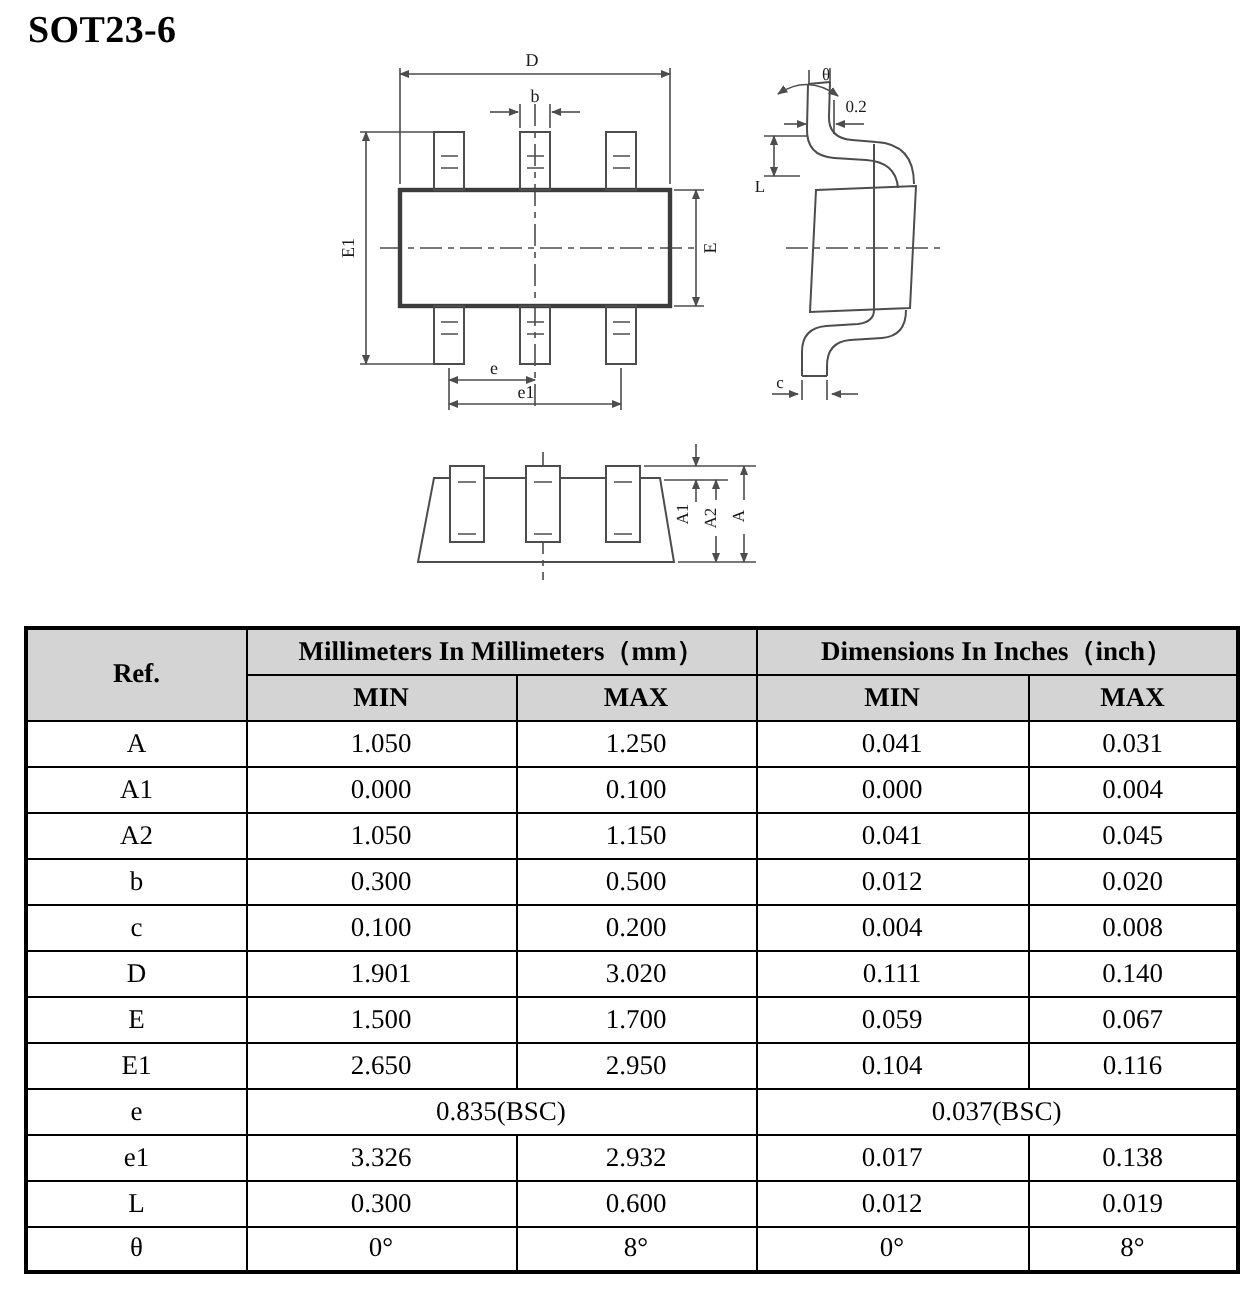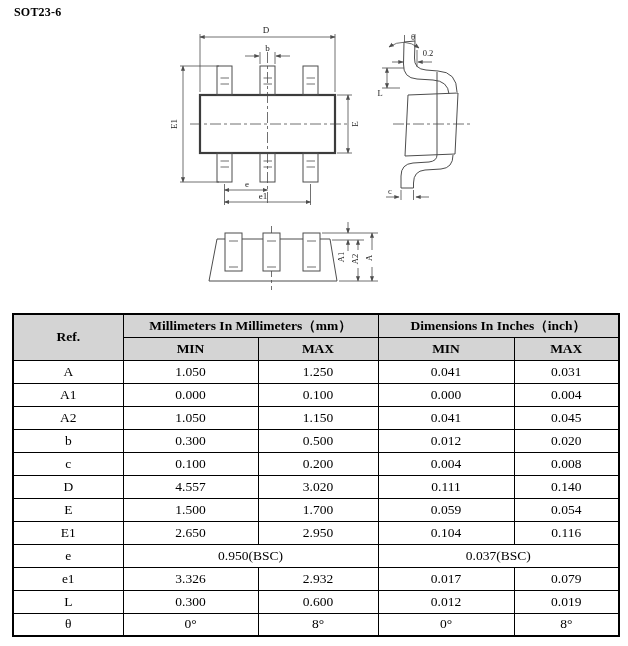--- a/index.html
+++ b/index.html
@@ -4,21 +4,21 @@
 <style>
   :root { --header-bg:#d4d4d4; --line:#4d4d4d; }
   * { box-sizing: border-box; }
   html,body { margin:0; padding:0; }
   body {
     width:628px; height:646px; background:#ffffff; position:relative;
     font-family:"Liberation Serif", serif; color:#000; overflow:hidden;
   }
   .page-title {
     position:absolute; left:14px; top:5px;
-    font-size:12px; font-weight:bold; letter-spacing:.2px;
+    font-size:19px; font-weight:bold; letter-spacing:.2px;
   }
   .drawing { position:absolute; left:0; top:0; }
   .drawing .ln { stroke:var(--line); fill:none; stroke-width:1; }
   .drawing .thick { stroke-width:2.2; stroke:#3c3c3c; }
   .drawing .thin { stroke-width:.8; }
   .drawing .cl { stroke-width:.8; stroke-dasharray:11 3 3 3; }
   .drawing .lead { fill:#ffffff; }
   .drawing text { fill:#1a1a1a; font-family:"Liberation Serif", serif; font-size:9px; }
   .drawing text.sm { font-size:8.5px; }
   .dim-table {
@@ -208,50 +208,50 @@
     </tr>
     <tr>
       <td>c</td>
       <td>0.100</td>
       <td>0.200</td>
       <td>0.004</td>
       <td>0.008</td>
     </tr>
     <tr>
       <td>D</td>
-      <td>4.557</td>
+      <td>1.901</td>
       <td>3.020</td>
       <td>0.111</td>
       <td>0.140</td>
     </tr>
     <tr>
       <td>E</td>
       <td>1.500</td>
       <td>1.700</td>
       <td>0.059</td>
-      <td>0.054</td>
+      <td>0.067</td>
     </tr>
     <tr>
       <td>E1</td>
       <td>2.650</td>
       <td>2.950</td>
       <td>0.104</td>
       <td>0.116</td>
     </tr>
     <tr>
       <td>e</td>
-      <td colspan="2">0.950(BSC)</td>
+      <td colspan="2">0.835(BSC)</td>
       <td colspan="2">0.037(BSC)</td>
     </tr>
     <tr>
       <td>e1</td>
       <td>3.326</td>
       <td>2.932</td>
       <td>0.017</td>
-      <td>0.079</td>
+      <td>0.138</td>
     </tr>
     <tr>
       <td>L</td>
       <td>0.300</td>
       <td>0.600</td>
       <td>0.012</td>
       <td>0.019</td>
     </tr>
     <tr>
       <td>θ</td>

